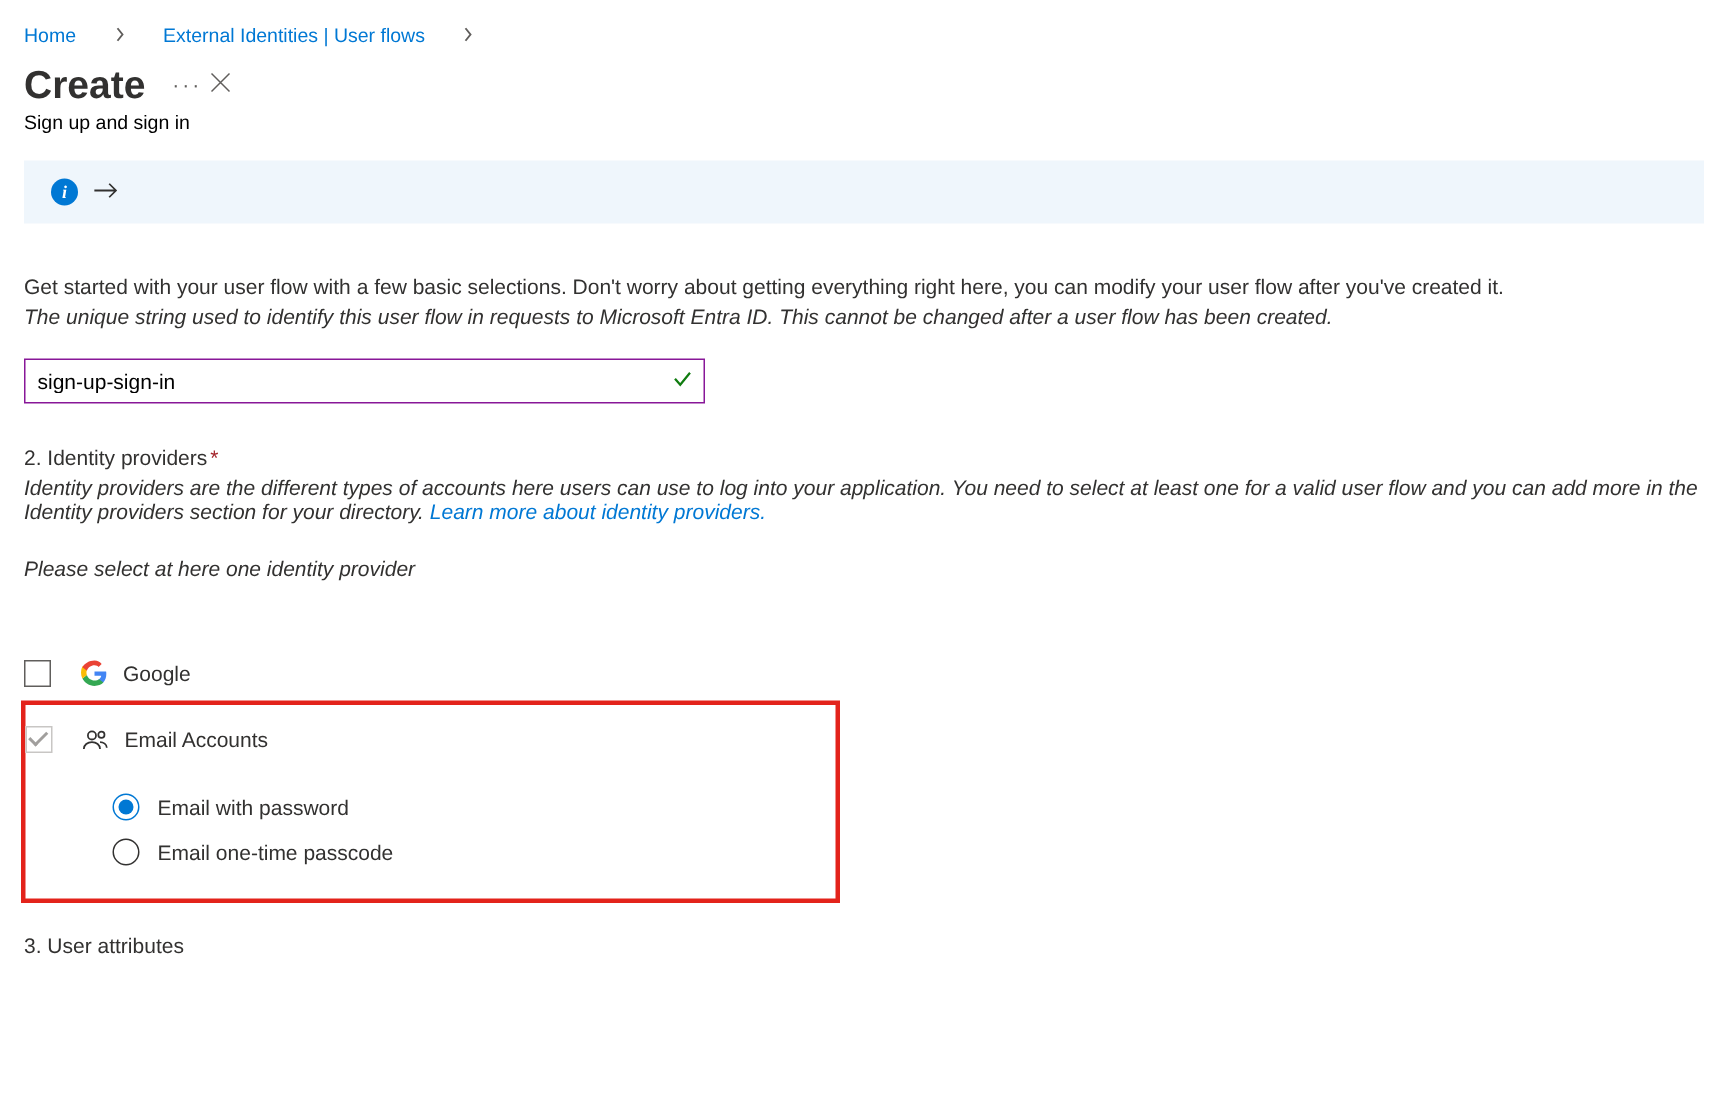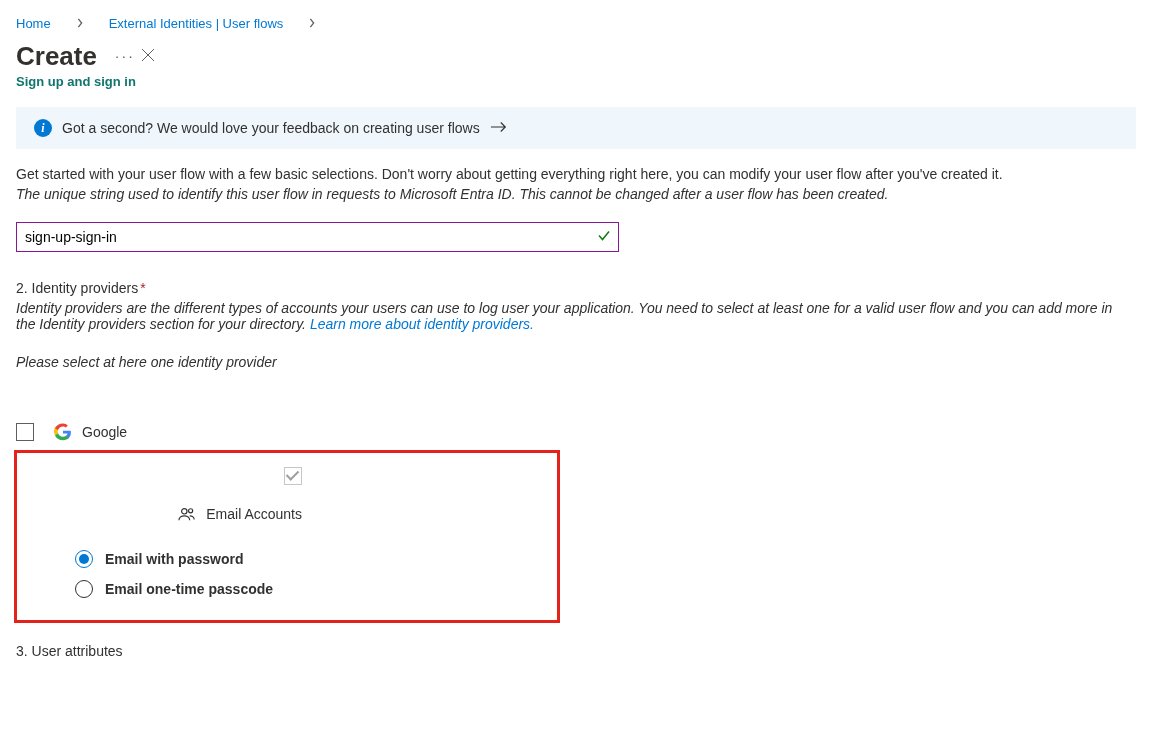--- a/index.html
+++ b/index.html
@@ -42,23 +42,22 @@
     display: inline-block;
     margin-left: 14px;
     color: #605e5c;
     cursor: pointer;
     letter-spacing: 2px;
     position: relative;
     top: -4px;
   }
   .subtitle {
     font-size: 13px;
-    color: #0f766e;
+    color: #000000;
     margin-top: 2px;
-    font-weight: bold;
   }
   .close-btn {
     background: none; border: none; cursor: pointer;
     padding: 4px; color: #605e5c;
     position: relative;
     top: 2px;
   }
   .close-btn svg { width: 16px; height: 16px; }
 
   
@@ -80,30 +79,30 @@
     font-style: italic;
     font-weight: bold;
     font-size: 12px;
     font-family: Georgia, serif;
     flex-shrink: 0;
   }
   .banner .arrow svg { width: 18px; height: 12px; }
 
   
   .content { padding-right: 20px; }
-  .intro { margin-top: 17px; font-size: 14px; }
+  .intro { margin-top: 34px; font-size: 14px; }
 
   .section-label { margin-top: 28px; font-size: 14px; }
   .section-desc { margin-top: 4px; font-size: 14px; font-style: italic; }
   .req { color: #a4262c; margin-left: 2px; }
 
   
   .input-wrap {
     margin-top: 20px;
-    width: 603px;
+    width: 454px;
     position: relative;
   }
   .input-wrap input {
     width: 100%;
     padding: 6px 30px 6px 8px;
     border: 1px solid #881798;
     font-size: 14px;
     font-family: inherit;
     outline: none;
   }
@@ -114,21 +113,21 @@
     color: #107c10;
   }
   .input-check svg { width: 14px; height: 14px; }
 
   .please-select { margin-top: 22px; }
 
   
   .providers { margin-top: 44px; }
   .provider-row {
     display: flex;
-    align-items: flex-end;
+    align-items: center;
     gap: 20px;
     padding: 9px 0;
   }
   .checkbox {
     width: 18px; height: 18px;
     border: 1px solid #605e5c;
     cursor: pointer;
     position: relative;
     flex-shrink: 0;
     background: #fff;
@@ -156,21 +155,21 @@
   
   .highlight-box {
     border: 3px solid #e3231b;
     padding: 10px 255px 16px 0;
     margin-left: -2px;
     width: 285px;
     box-sizing: content-box;
   }
 
   
-  .radio-group { margin-left: 58px; margin-top: 12px; font-weight: bold; }
+  .radio-group { margin-left: 58px; margin-top: 12px; }
   .radio-row {
     display: flex;
     align-items: center;
     gap: 12px;
     padding: 6px 0;
     cursor: pointer;
     font-size: 14px;
   }
   .radio {
     width: 18px; height: 18px;
@@ -221,21 +220,20 @@
     <span>
       <svg viewBox="0 0 16 16" stroke="#605e5c" stroke-width="1">
           <path d="M2 2l12 12M14 2L2 14"></path>
         </svg>
     </span>
   </button>
 </div>
 
 <div class="banner">
   <span class="info-icon">i</span>
-  <span>Got a second? We would love your feedback on creating user flows</span>
   <span class="arrow">
     <svg viewBox="0 0 20 12" fill="none" stroke="#323130" stroke-width="1.3">
         <path d="M1 6h16M12 1l5 5-5 5"></path>
       </svg>
   </span>
 </div>
 
 <div class="content">
   <p class="intro">Get started with your user flow with a few basic selections. Don't worry about getting everything right here, you can modify your user flow after you've created it.</p>
 
@@ -246,21 +244,21 @@
       <svg viewBox="0 0 14 14" fill="none" stroke="#107c10" stroke-width="1.5">
           <path d="M2 7l3.5 4L12 3"></path>
         </svg>
     </span>
   </div>
 
   <div class="section-label">
     <span>2. Identity providers</span><span class="req">*</span>
   </div>
   <div class="section-desc">
-    <span>Identity providers are the different types of accounts your users can use to log user your application. You need to select at least one for a valid user flow and you can add more in the Identity providers section for your directory. </span><a href="#">Learn more about identity providers.</a>
+    <span>Identity providers are the different types of accounts here users can use to log into your application. You need to select at least one for a valid user flow and you can add more in the Identity providers section for your directory. </span><a href="#">Learn more about identity providers.</a>
   </div>
   <div class="section-desc please-select">Please select at here one identity provider</div>
 
   <div class="providers">
 
     <div class="provider-row">
       <div class="checkbox"></div>
       <div class="provider-label">
         <span class="provider-icon">
           <svg viewBox="0 0 48 48" width="18" height="18">
@@ -269,21 +267,21 @@
             <path fill="#FBBC05" d="M10.5 26.8c-.5-1.4-.8-3-.8-4.8s.3-3.4.8-4.8l-8-6.2C.9 14.6 0 18.2 0 22s.9 7.4 2.5 11l8-6.2z"></path>
             <path fill="#EA4335" d="M24 9.5c3.5 0 5.9 1.5 7.3 2.8l5.4-5.3C33.9 3.4 29.5 1 24 1 14.6 1 6.5 6 2.5 13l8 6.2C12.4 13.6 17.7 9.5 24 9.5z"></path>
           </svg>
         </span>
         <span>Google</span>
       </div>
     </div>
 
 
     <div class="highlight-box">
-      <div class="provider-row" style="padding-top:4px;flex-direction:column;">
+      <div class="provider-row" style="padding-top:4px;">
         <div class="checkbox checked-disabled"></div>
         <div class="provider-label">
           <span class="provider-icon">
             <svg viewBox="0 0 20 20" width="18" height="18" fill="none" stroke="#323130" stroke-width="1.3">
               <circle cx="7" cy="7" r="3"></circle>
               <path d="M1 17c0-3 2.7-5 6-5s6 2 6 5"></path>
               <circle cx="14" cy="6.5" r="2.3"></circle>
               <path d="M13 12c2.5 0 5 1.5 5 4.2"></path>
             </svg>
           </span>

